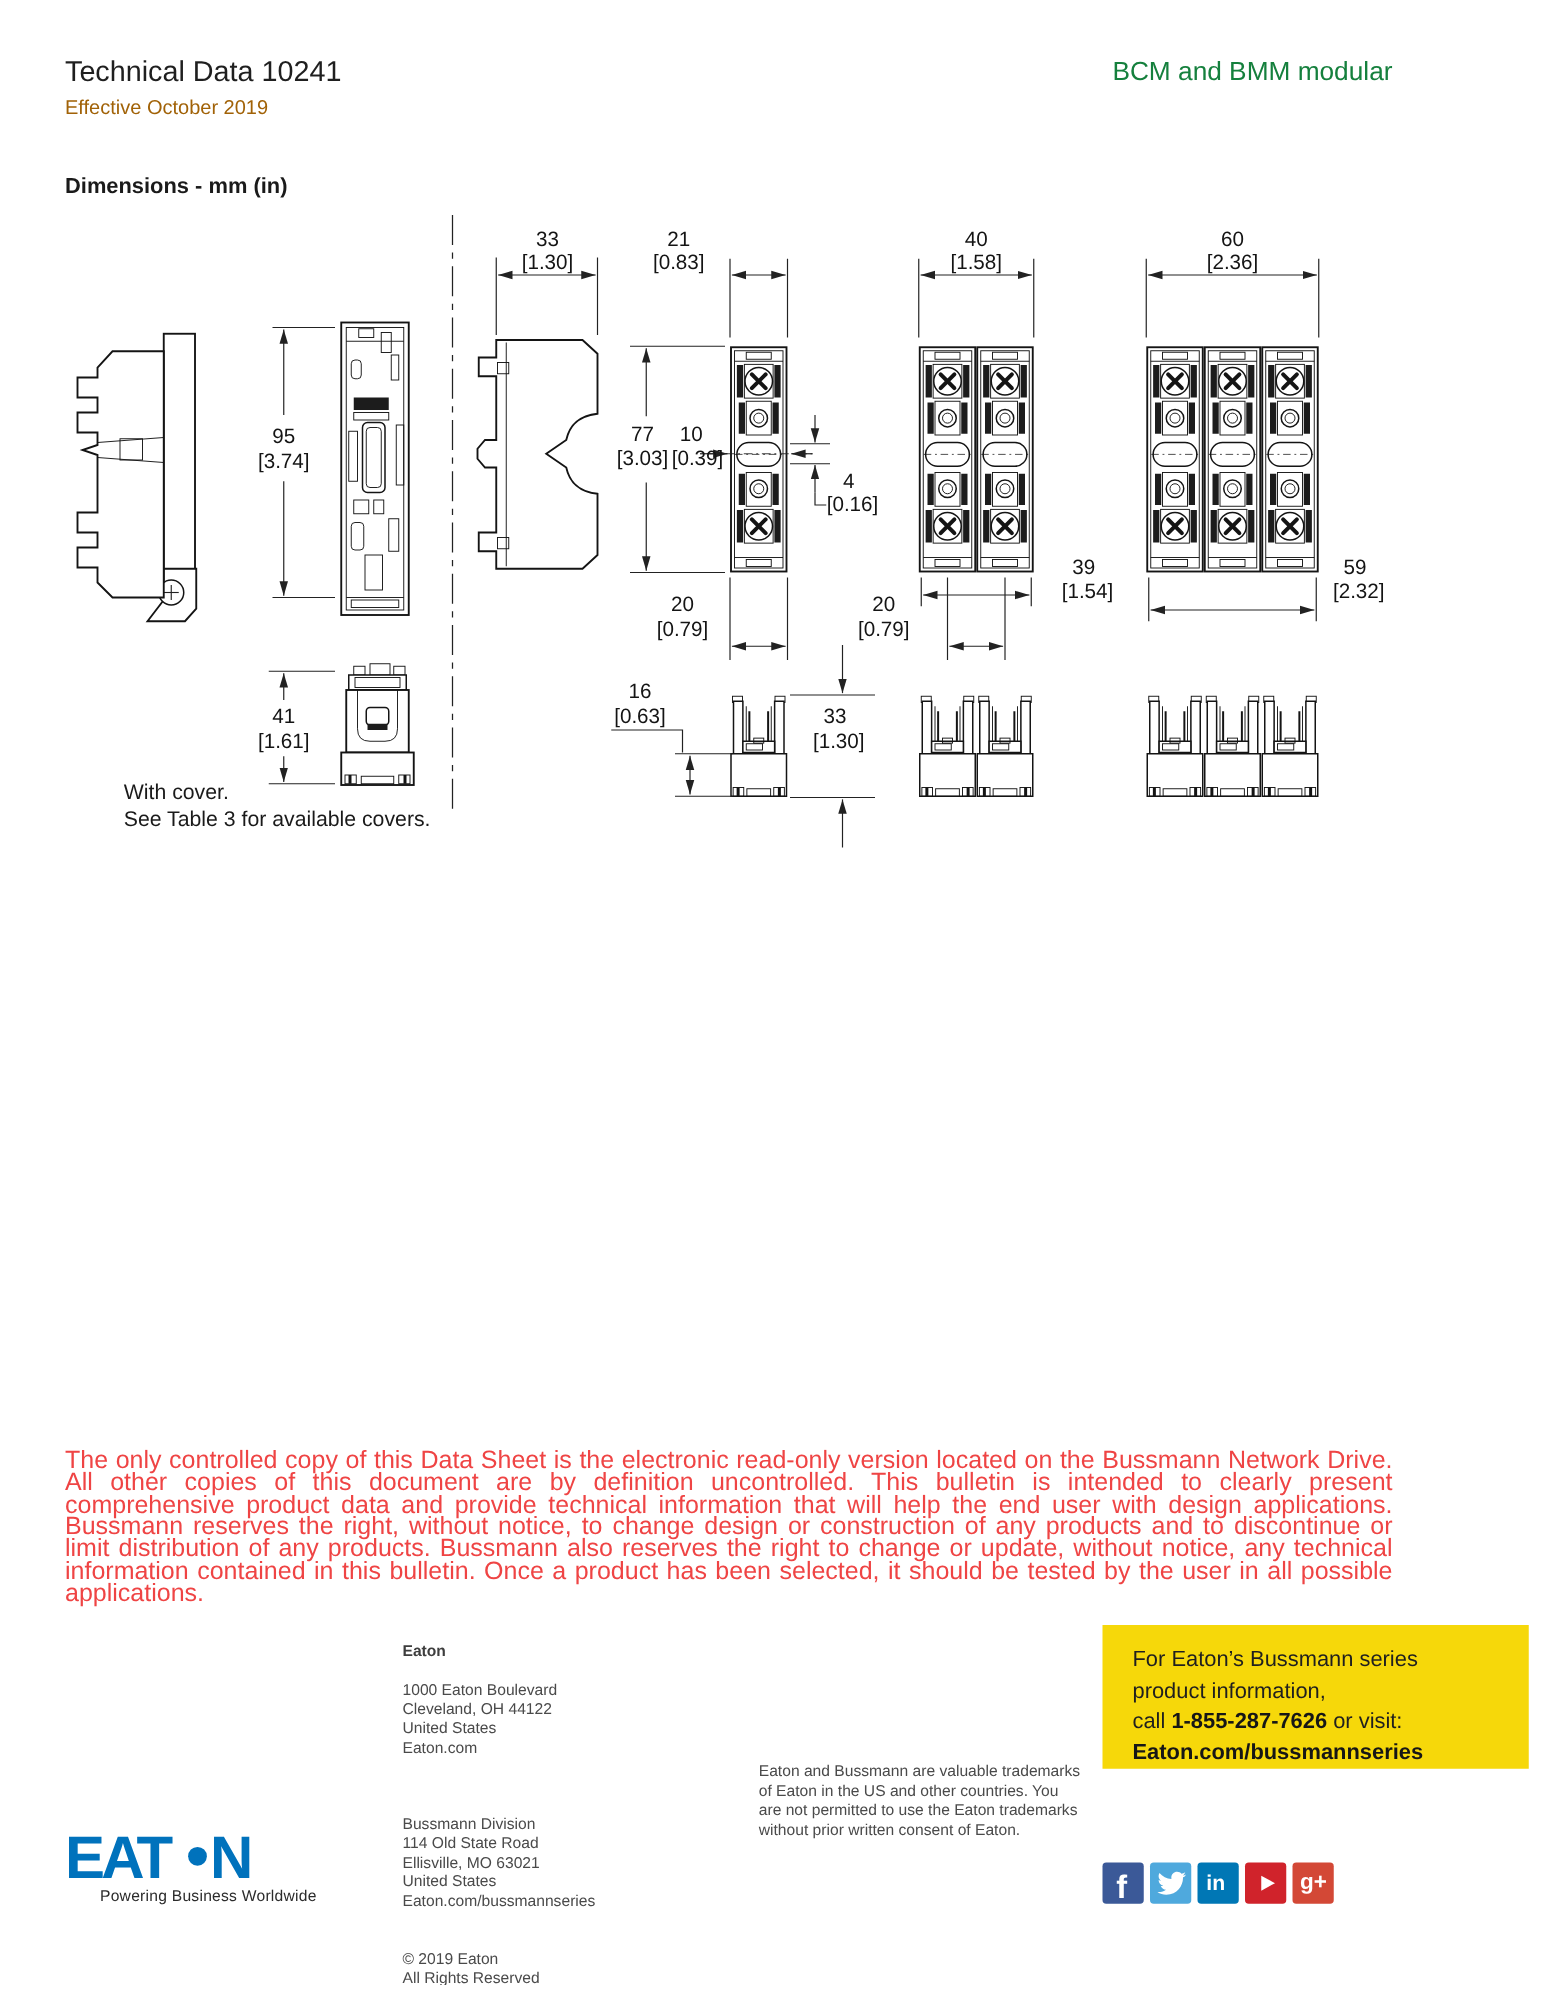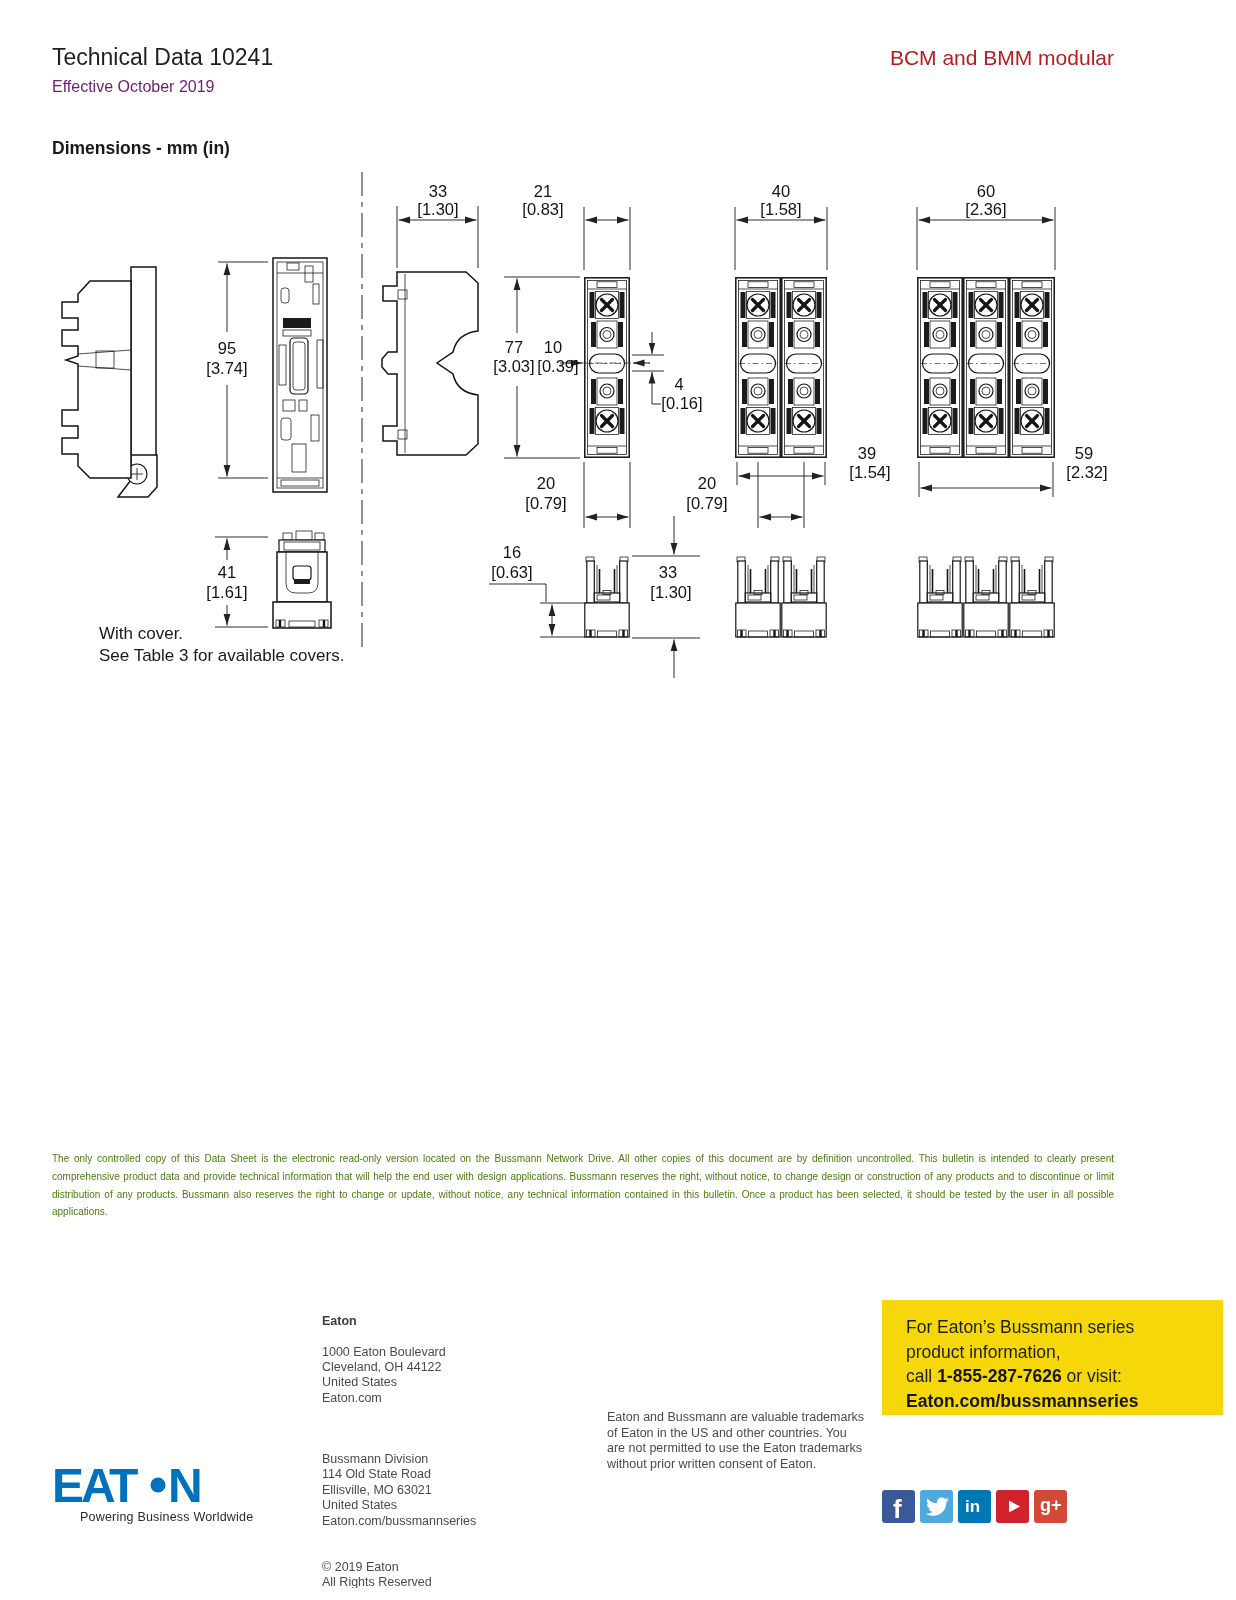--- a/index.html
+++ b/index.html
@@ -2,39 +2,39 @@
 <html><head>
 <meta charset="utf-8">
 <style>
   html,body{margin:0;padding:0;background:#fff;}
   .page{position:relative;width:1236px;height:1588px;background:#fff;overflow:hidden;
         font-family:"Liberation Sans","DejaVu Sans",sans-serif;color:#1a1a1a;border-radius:16px;}
   .abs{position:absolute;}
 
   
   .doc-title{left:52px;top:44px;font-size:23px;color:#1f1f1f;}
-  .doc-effective{left:52px;top:78px;font-size:16px;color:#701a75;}
-  .product-title{right:122px;top:44px;text-align:right;font-size:21px;line-height:27px;color:#b91c1c;margin-left:48px;}
+  .doc-effective{left:52px;top:78px;font-size:16px;color:#a16207;}
+  .product-title{right:122px;top:44px;text-align:right;font-size:21px;line-height:27px;color:#15803d;margin-left:48px;}
 
   .dims-heading{left:52px;top:138px;font-size:17.5px;font-weight:bold;color:#1a1a1a;}
 
   
   .drawing{left:0;top:0;}
   .ol{fill:#fff;stroke:#141414;stroke-width:1.5;stroke-linejoin:miter;}
   .ol2{fill:#fff;stroke:#141414;stroke-width:1.2;}
   .tl{fill:none;stroke:#141414;stroke-width:0.75;}
   .dk{fill:#1c1c1c;stroke:none;}
   .dim{stroke:#222;stroke-width:0.95;fill:none;}
   .cl{stroke:#222;stroke-width:0.9;fill:none;}
   text.dm{font-family:"Liberation Sans","DejaVu Sans",sans-serif;font-size:16.5px;fill:#141414;text-anchor:middle;}
   .note{left:55px;top:623px;font-size:17px;line-height:22px;color:#1a1a1a;white-space:pre-line;margin-left:44px;}
 
   
-  .disclaimer{left:52px;top:1140px;width:1062px;font-size:10px;line-height:17.8px;
-              text-align:justify;color:#4d7c0f;}
+  .disclaimer{left:52px;top:1140px;width:1062px;font-size:20px;line-height:17.8px;
+              text-align:justify;color:#ef4444;}
 
   
   .ftxt{font-size:12.5px;line-height:15.4px;color:#4a4a4a;white-space:pre-line;}
   .addr{left:322px;top:1283px;}
   .addr .grp{margin-bottom:15px;}
   .addr .co{font-weight:bold;color:#3d3d3d;}
   .tm{left:607px;top:1395px;}
   .tm .grp{margin-bottom:14px;}
 
   

